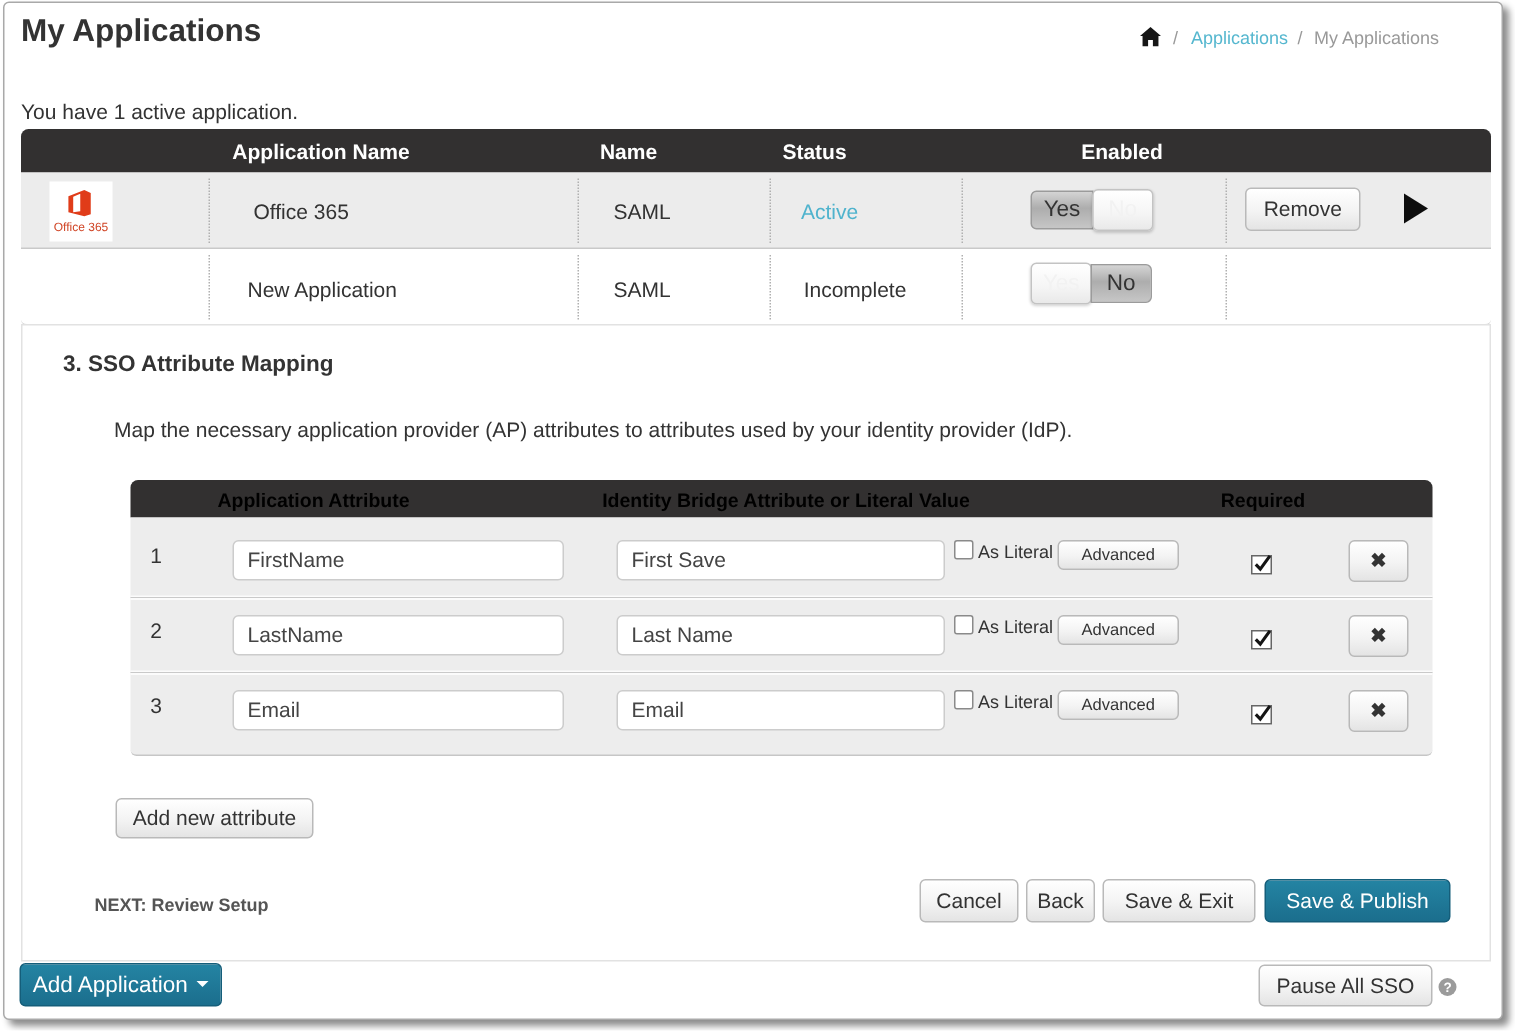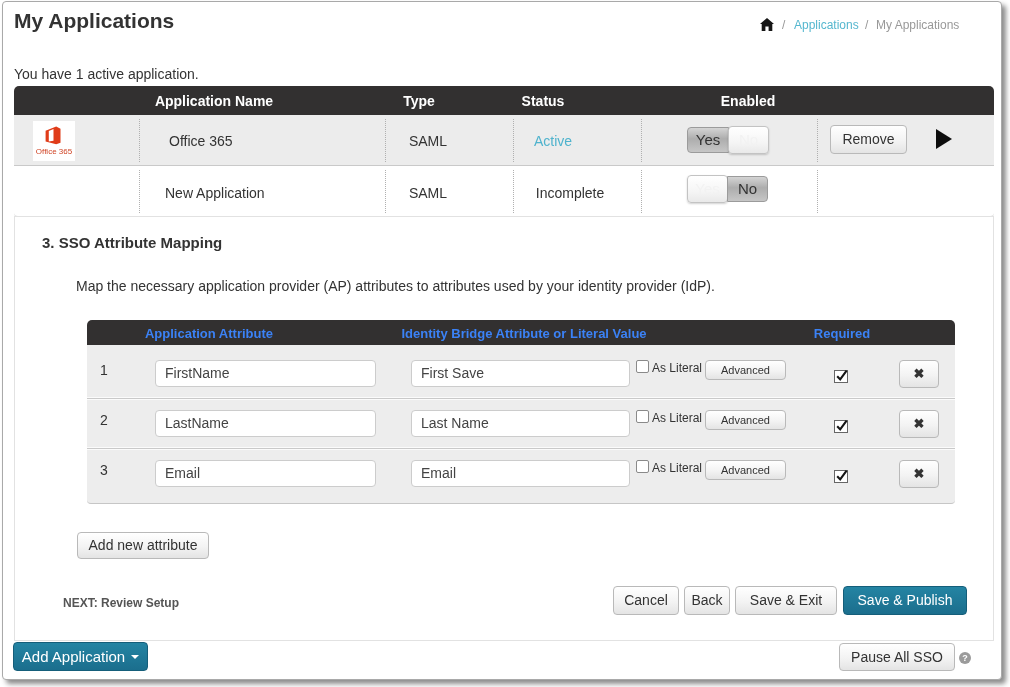--- a/index.html
+++ b/index.html
@@ -38,21 +38,21 @@
          font-size:14px; text-align:center; font-family:"Liberation Sans", sans-serif; }
   .tri { width:0; height:0; border-left:16px solid #0d0d0d; border-top:10.5px solid transparent; border-bottom:10.5px solid transparent; }
 
   
   .panel { left:14px; top:216px; width:980px; height:425px; border:1px solid #e2e2e2; background:#fff; }
   .sec { left:42px; top:234px; font-size:15px; font-weight:bold; color:#333; }
   .mapp { left:76px; top:278px; font-size:14px; font-weight:normal; color:#333; }
 
   
   .ahead { left:87px; top:320px; width:868px; height:25px; background:#323030; border-radius:5px 5px 0 0; }
-  .ahtxt { color:#3b82f6; font-size:13px; font-weight:bold; top:326px; transform:translateX(-50%); white-space:nowrap; }
+  .ahtxt { color:#000000; font-size:13px; font-weight:bold; top:326px; transform:translateX(-50%); white-space:nowrap; }
   .abody { left:87px; top:345px; width:868px; height:159px; background:#ededed; border-bottom:1px solid #c6c6c6; border-radius:0 0 4px 4px; }
   .asep { left:87px; width:868px; height:3px; background:linear-gradient(180deg,#fbfbfb 0,#fbfbfb 33%,#c9c9c9 33%,#c9c9c9 66%,#fbfbfb 66%,#fbfbfb 100%); }
   .num { font-size:14px; color:#333; transform:translateX(-50%); }
   .inp { background:#fff; border:1px solid #ccc; border-radius:4px; height:27px;
          font-size:14px; color:#444; padding-left:9px; line-height:25px; white-space:nowrap; }
   .cb { width:13px; height:13px; background:#fff; border:1px solid #8a8a8a; border-radius:2px; }
   .aslit { font-size:12px; color:#333; }
   .adv { width:81px; height:20px; font-size:11px; line-height:18px; }
   .reqcb { width:14px; height:13px; background:#fff; border:1px solid #666; }
   .xbtn { width:40px; height:28px; font-size:13px; font-weight:bold; line-height:26px; }
@@ -74,21 +74,21 @@
   </svg>
   <div class="abs crumbtxt" style="left:782px; color:#999;">/</div>
   <div class="abs crumbtxt" style="left:794px; color:#55b7cf;">Applications</div>
   <div class="abs crumbtxt" style="left:865px; color:#999;">/</div>
   <div class="abs crumbtxt" style="left:876px; color:#999;">My Applications</div>
 
   <div class="abs youhave">You have 1 active application.</div>
 
   <div class="abs thead"></div>
   <div class="abs thtxt" style="left:214px;">Application Name</div>
-  <div class="abs thtxt" style="left:419px;">Type</div>
+  <div class="abs thtxt" style="left:419px;">Name</div>
   <div class="abs thtxt" style="left:543px;">Status</div>
   <div class="abs thtxt" style="left:724px;margin-left:24px;">Enabled</div>
 
   <div class="abs row1"></div>
   <div class="abs row2"></div>
 
   <div class="abs dot" style="left:139px; top:119px; height:43px;"></div>
   <div class="abs dot" style="left:385px; top:119px; height:43px;"></div>
   <div class="abs dot" style="left:513px; top:119px; height:43px;"></div>
   <div class="abs dot" style="left:641px; top:119px; height:43px;"></div>

